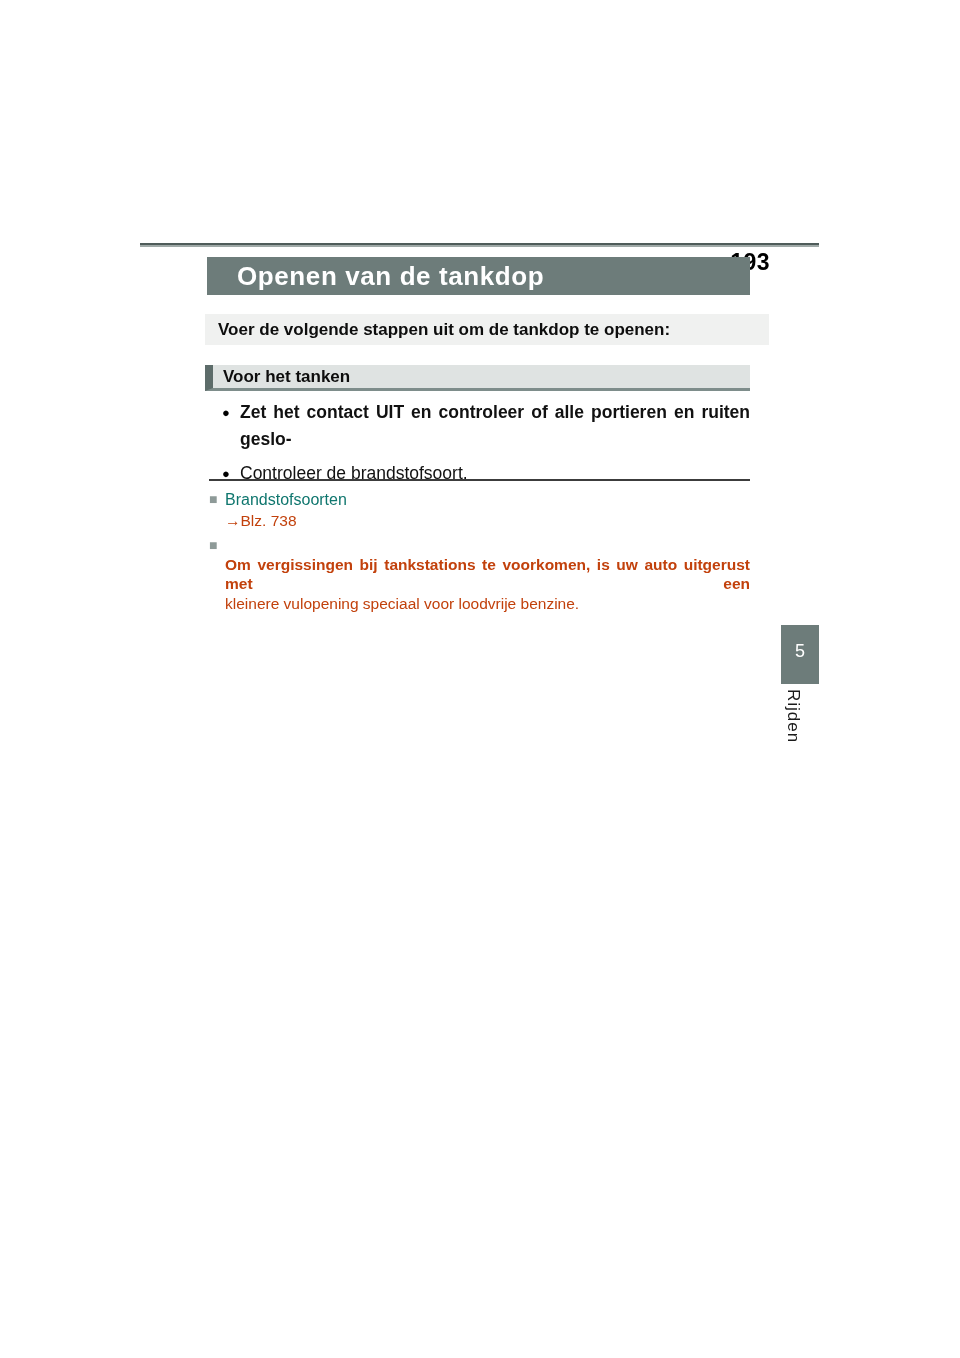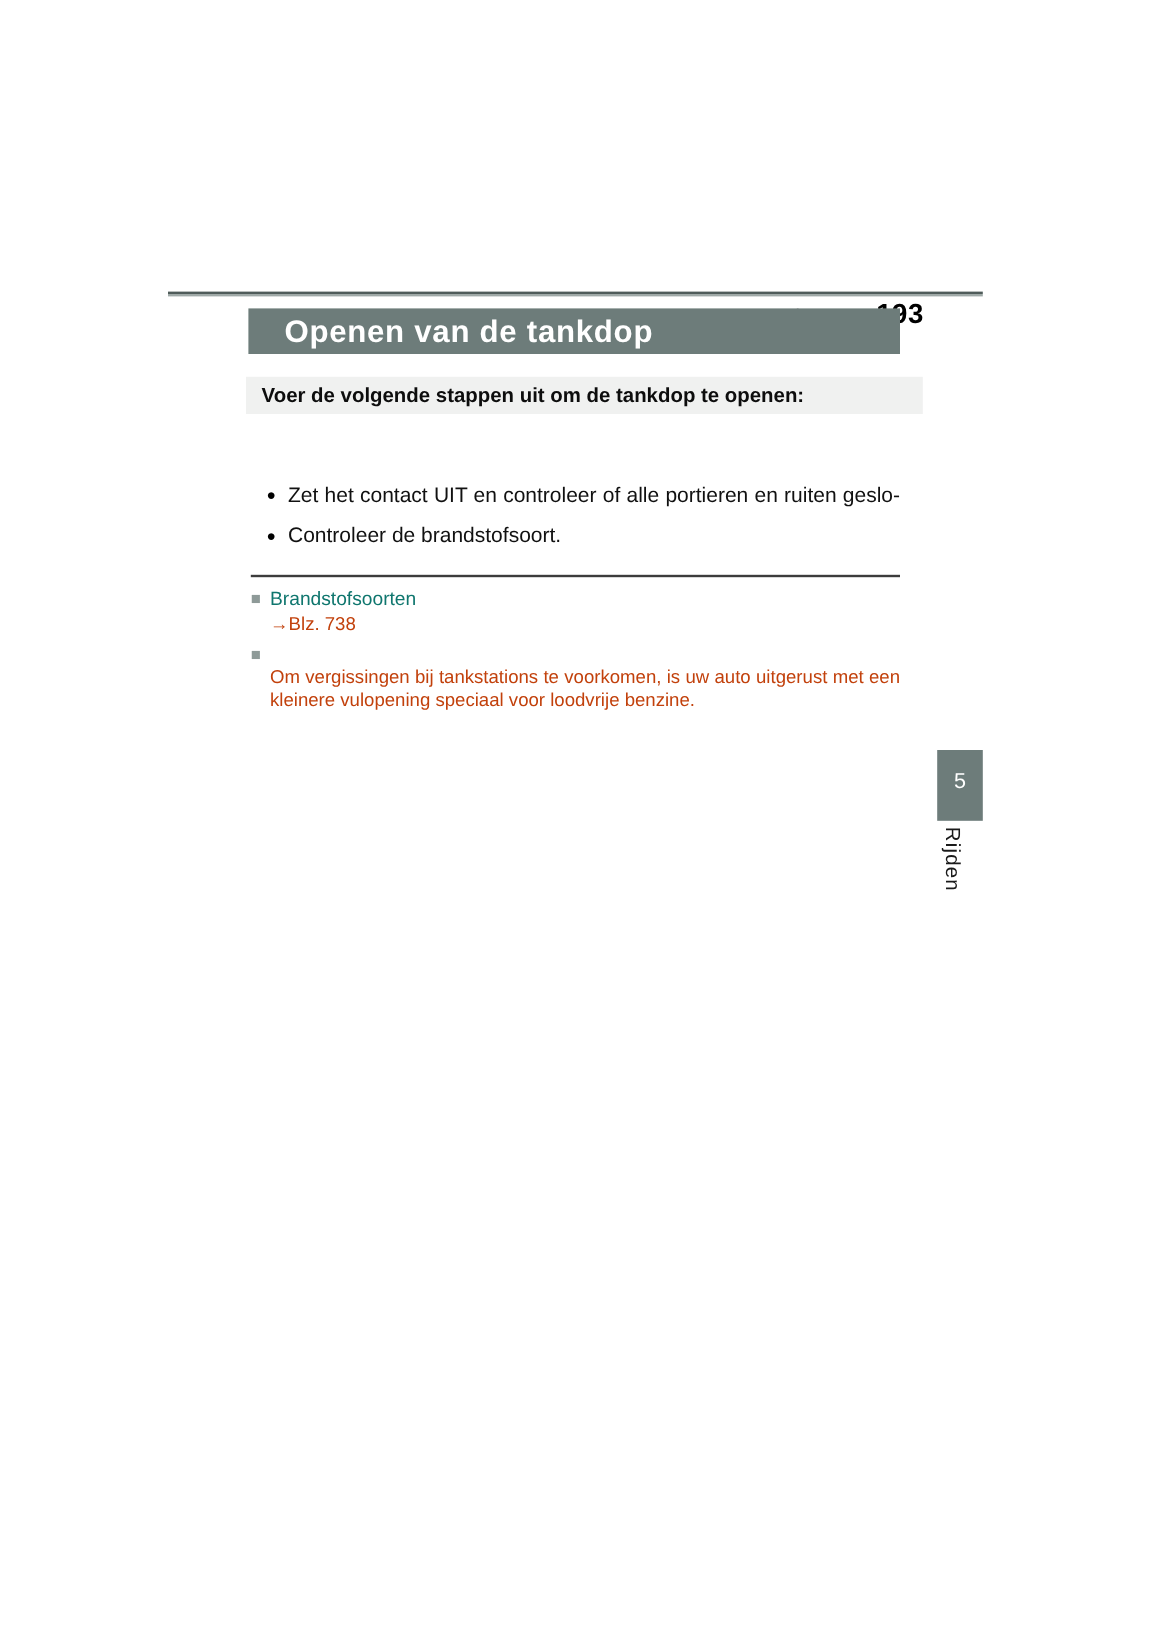--- a/index.html
+++ b/index.html
@@ -64,21 +64,21 @@
   .section-bar .section-text { font-size: 17px; font-weight: bold; color: #0d0d0d; }
 
   
   .bullet-list { position: absolute; left: 222px; top: 399px; width: 528px; }
   .bullet-item { display: flex; margin-bottom: 7px; }
   .bullet-marker {
     flex: 0 0 18px; font-size: 13px; line-height: 27px; color: #000;
   }
   .bullet-lines { flex: 1; }
   .bullet-line { font-size: 17.5px; line-height: 27px; color: #111; }
-  .stretch { text-align: justify; text-align-last: justify; }
+  .stretch { text-align: justify; text-align-last: justify; font-weight: bold; }
 
   .divider {
     position: absolute;
     left: 209px; top: 479px; width: 541px; height: 2px; background: #3c3c3c;
   }
 
   
   .notes { position: absolute; left: 209px; top: 489px; width: 541px; }
   .note-item { margin-bottom: 7px; }
   .note-heading { display: flex; align-items: baseline; }
@@ -124,20 +124,23 @@
   <div class="rule-top"></div>
 
   <div class="title-bar">
     <span class="title-text">Openen van de tankdop</span>
   </div>
 
   <div class="intro-box">
     <span class="intro-text">Voer de volgende stappen uit om de tankdop te openen:</span>
   </div>
 
+  <div class="section-bar">
+    <span class="section-text">Voor het tanken</span>
+  </div>
 
   <div class="bullet-list">
     <div class="bullet-item">
       <span class="bullet-marker">●</span>
       <div class="bullet-lines">
         <div class="bullet-line stretch">Zet het contact UIT en controleer of alle portieren en ruiten geslo-</div>
       </div>
     </div>
     <div class="bullet-item">
       <span class="bullet-marker">●</span>

